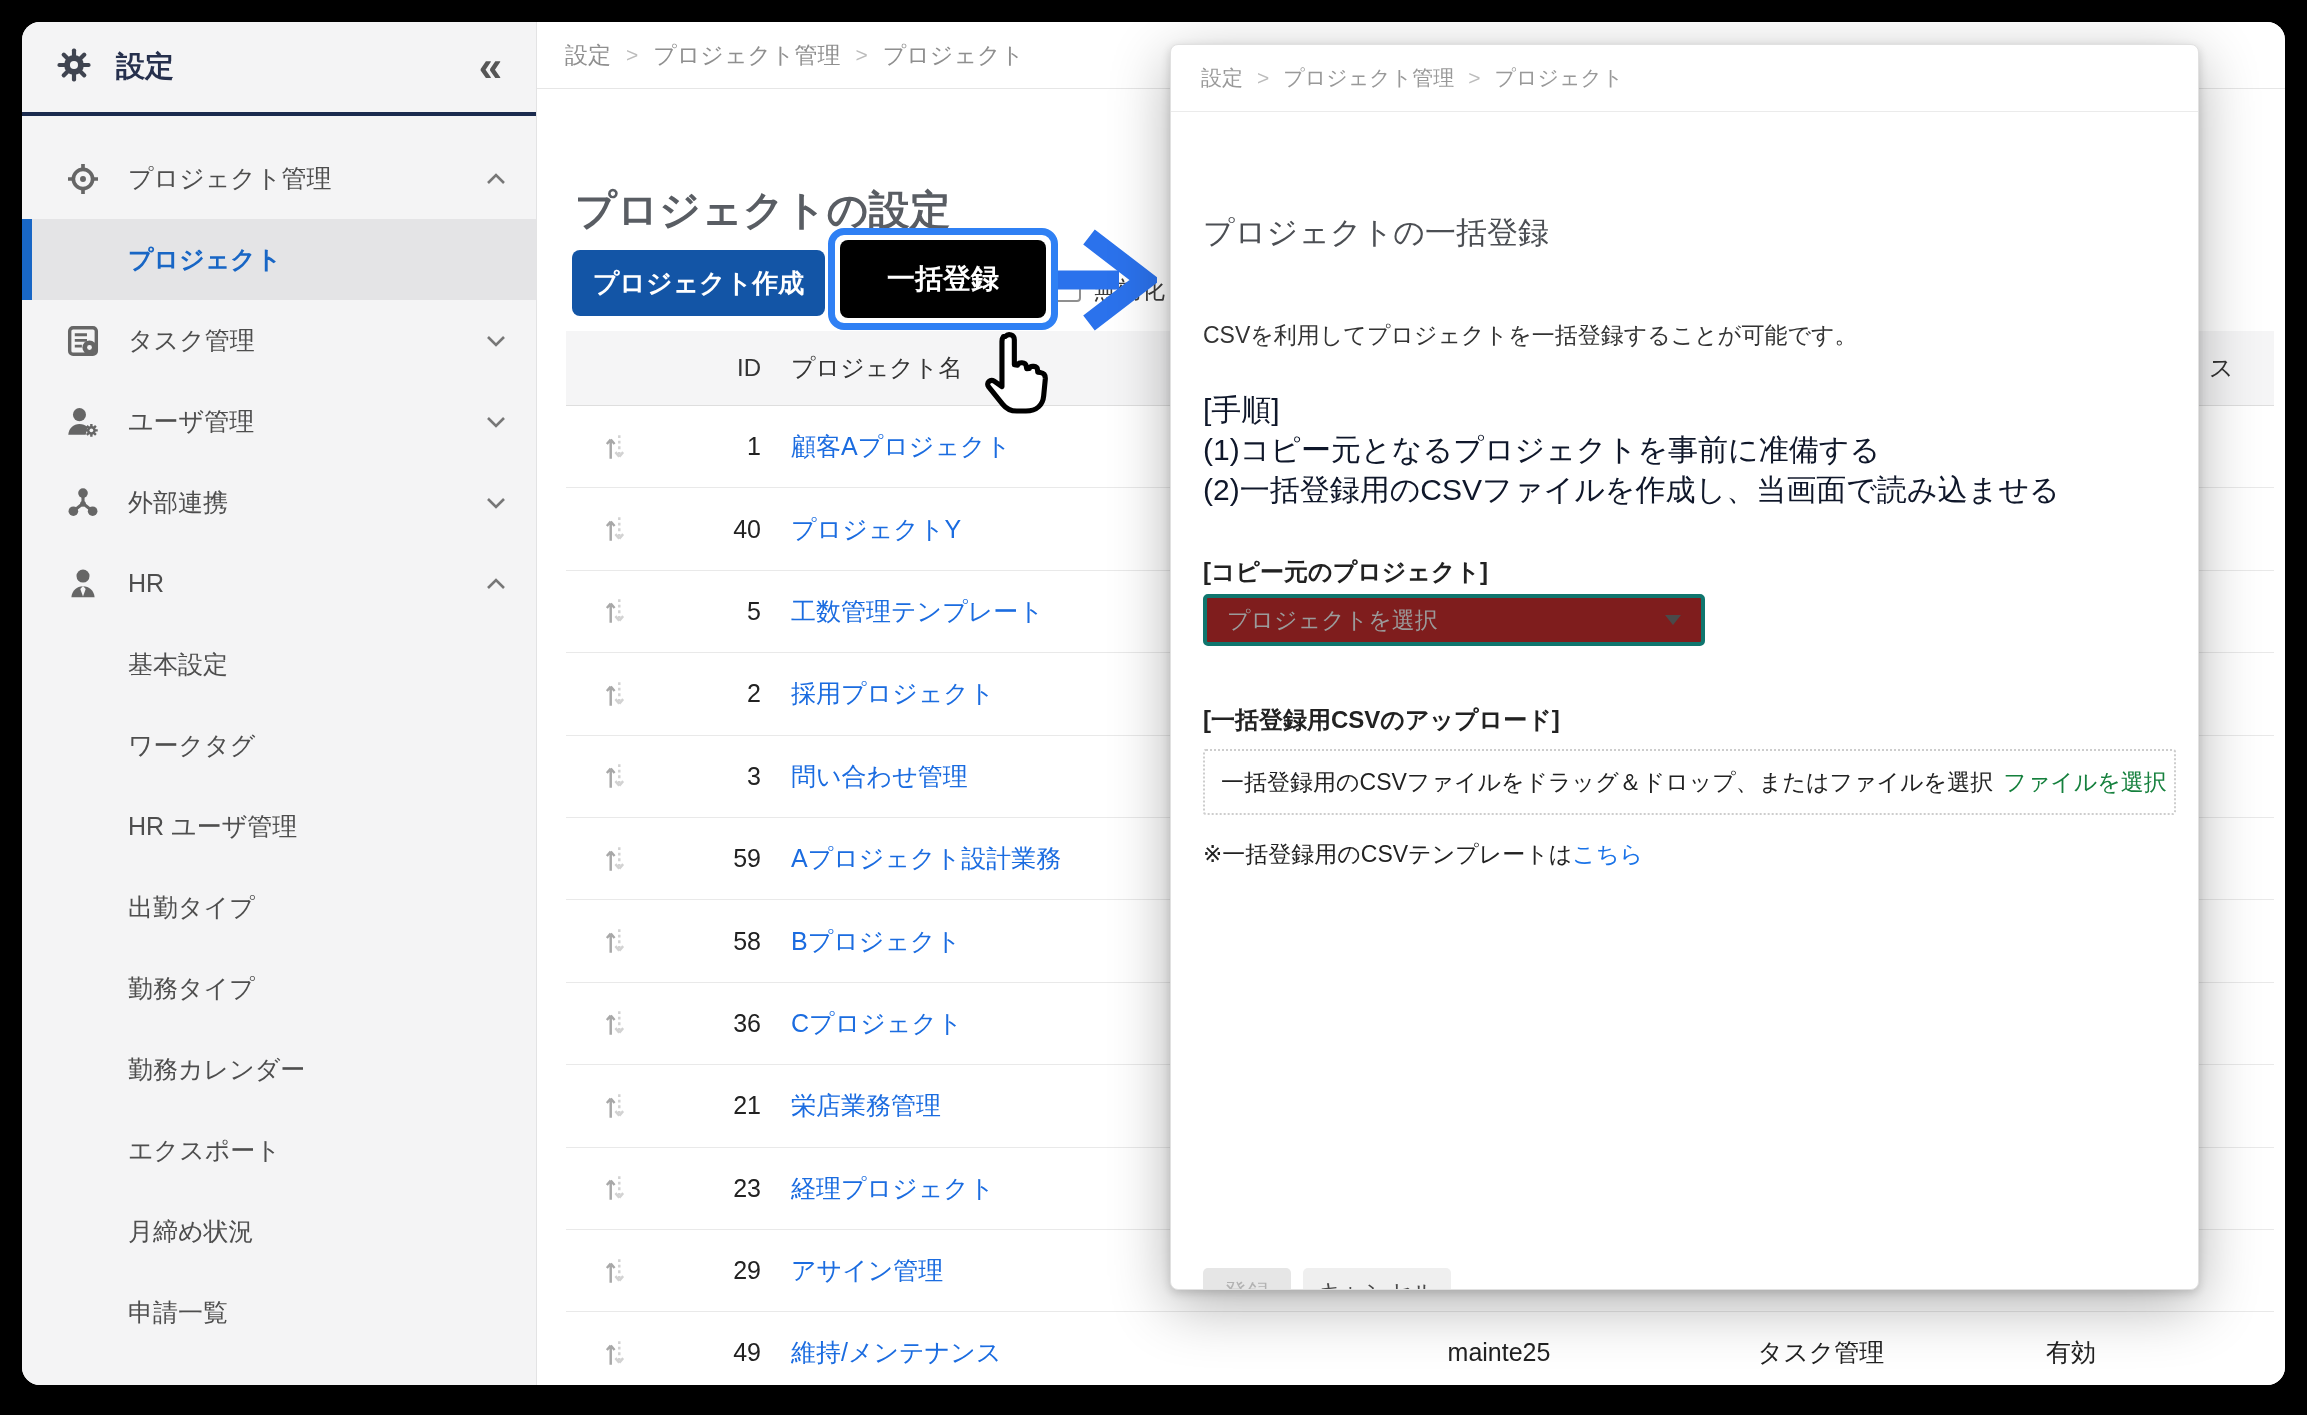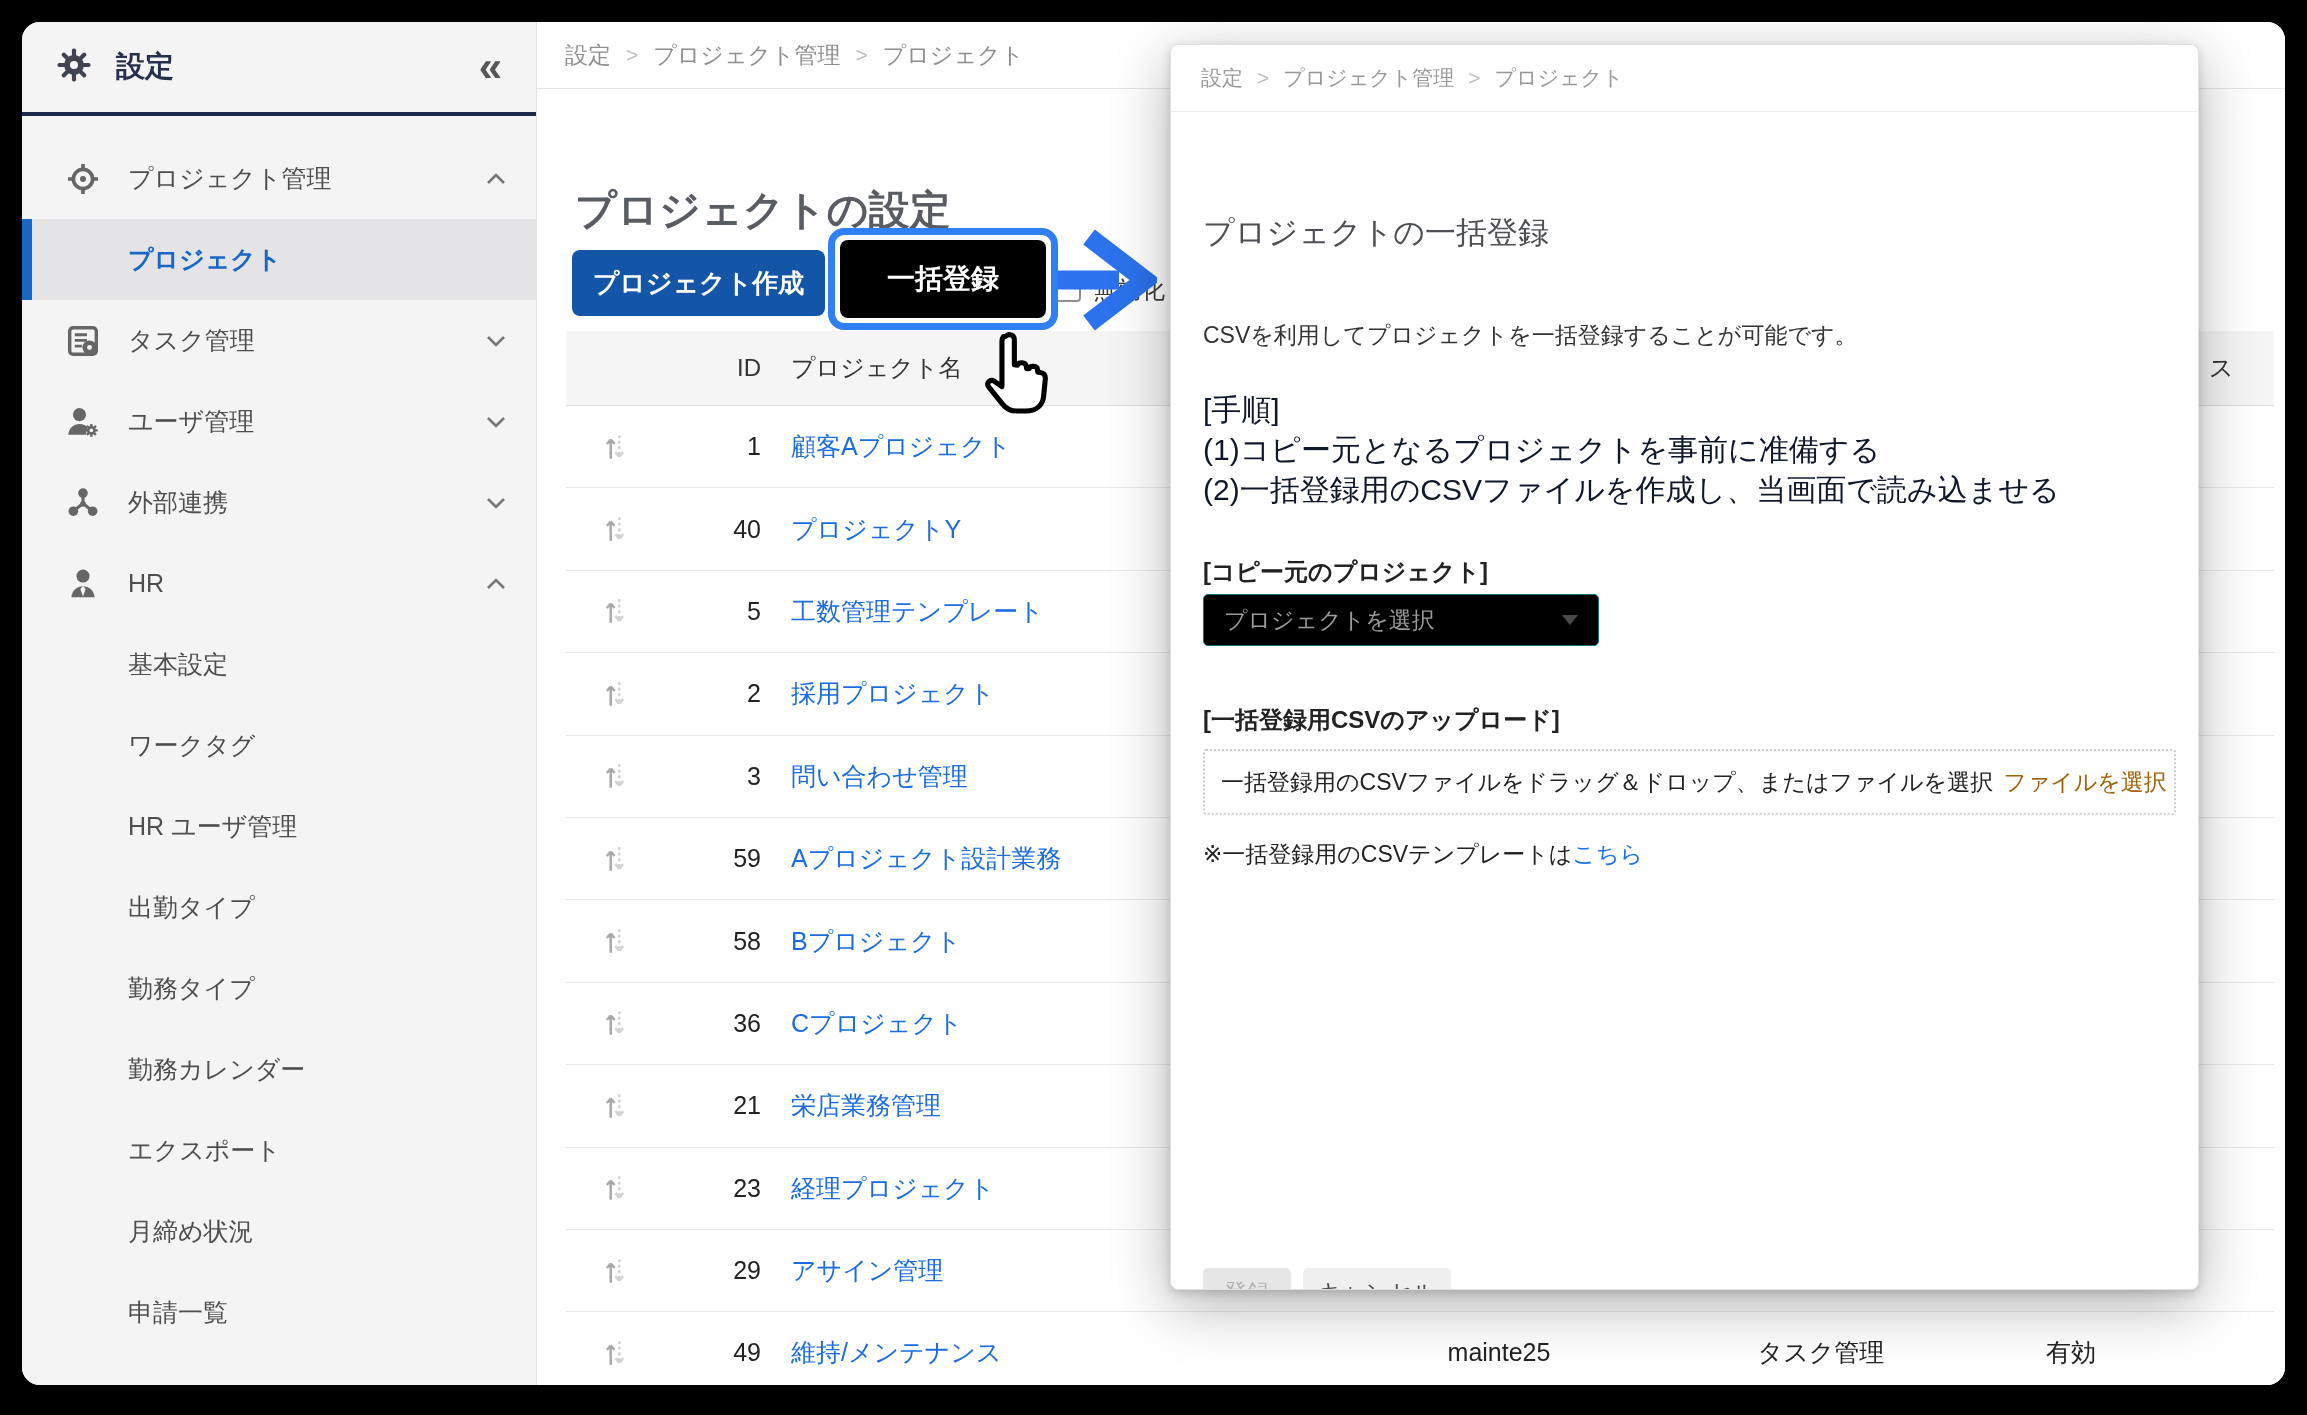--- a/index.html
+++ b/index.html
@@ -63,29 +63,29 @@
   .modal{position:absolute;left:1148px;top:22px;width:1027px;height:1244px;background:#fff;z-index:20;
          border:1px solid #e1e1e1;border-radius:8px;
          box-shadow:0 16px 60px rgba(0,0,0,.30),0 3px 10px rgba(0,0,0,.16);overflow:hidden;}
   .m-crumbbar{height:66px;border-bottom:1px solid #ebebeb;display:flex;align-items:center;
               padding-left:30px;font-size:21px;color:#999;gap:14px;}
   .m-body{position:relative;height:1178px;}
   .m-title{position:absolute;left:32px;top:100px;font-size:31px;font-weight:normal;color:#4c4f54;}
   .m-desc{position:absolute;left:32px;top:208px;font-size:23px;color:#333;}
   .m-steps{position:absolute;left:32px;top:278px;font-size:30px;color:#0f172a;line-height:40px;}
   .m-label{position:absolute;left:32px;font-size:24px;font-weight:bold;color:#222;}
-  .m-select{position:absolute;left:32px;top:482px;width:396px;height:52px;border:1px solid #0f766e;
+  .m-select{position:absolute;left:32px;top:482px;width:502px;height:52px;border:4px solid #0f766e;
             border-radius:5px;display:flex;align-items:center;padding:0 20px;font-size:23px;color:#9b9b9b;
-            cursor:pointer;background:#000000;box-sizing:border-box;}
+            cursor:pointer;background:#7f1d1d;box-sizing:border-box;}
   .m-caret{margin-left:auto;width:0;height:0;border-left:8px solid transparent;
            border-right:8px solid transparent;border-top:10px solid #4a4a4a;}
   .m-dropzone{position:absolute;left:32px;right:22px;top:637px;height:66px;border:2px dotted #cdcdcd;
               border-radius:3px;display:flex;align-items:center;padding-left:16px;font-size:23px;color:#222;
               box-sizing:border-box;}
-  .m-dz-link{color:#a16207;margin-left:10px;cursor:pointer;text-decoration:none;}
+  .m-dz-link{color:#15803d;margin-left:10px;cursor:pointer;text-decoration:none;}
   .m-note{position:absolute;left:32px;top:727px;font-size:23px;color:#222;}
   .m-note-link{color:#1a73e8;cursor:pointer;text-decoration:none;}
   .m-btn-submit{position:absolute;left:32px;top:1156px;width:88px;height:48px;background:#e6e6e6;
                 color:#b2b2b2;font-size:23px;border:none;border-radius:5px;font-family:inherit;}
   .m-btn-cancel{position:absolute;left:132px;top:1156px;width:148px;height:48px;background:#efefef;
                 color:#4a4a4a;font-size:23px;border:none;border-radius:5px;cursor:pointer;font-family:inherit;}
 </style>
 </head>
 <body>
 

